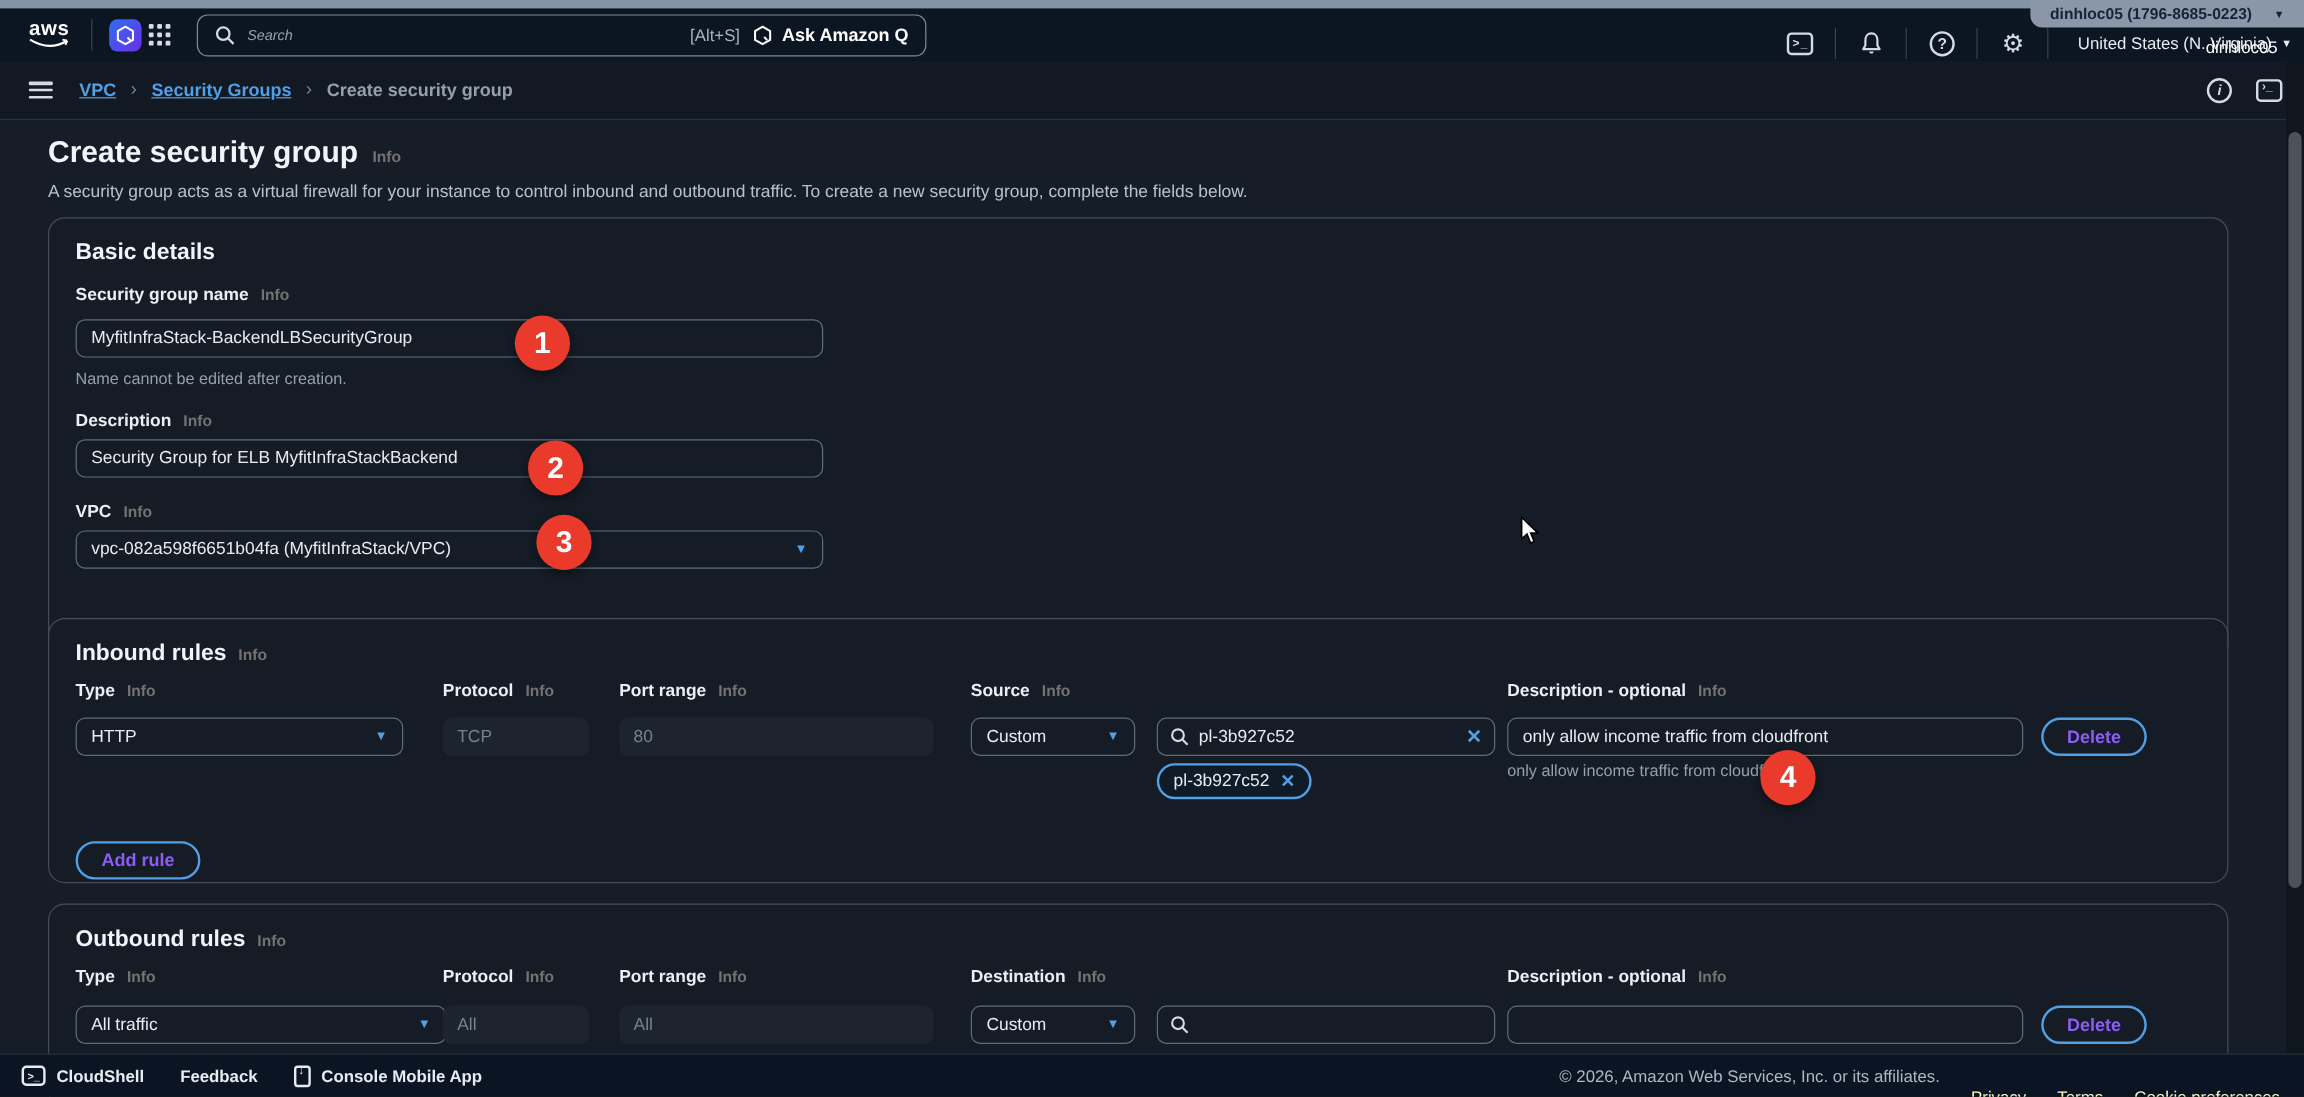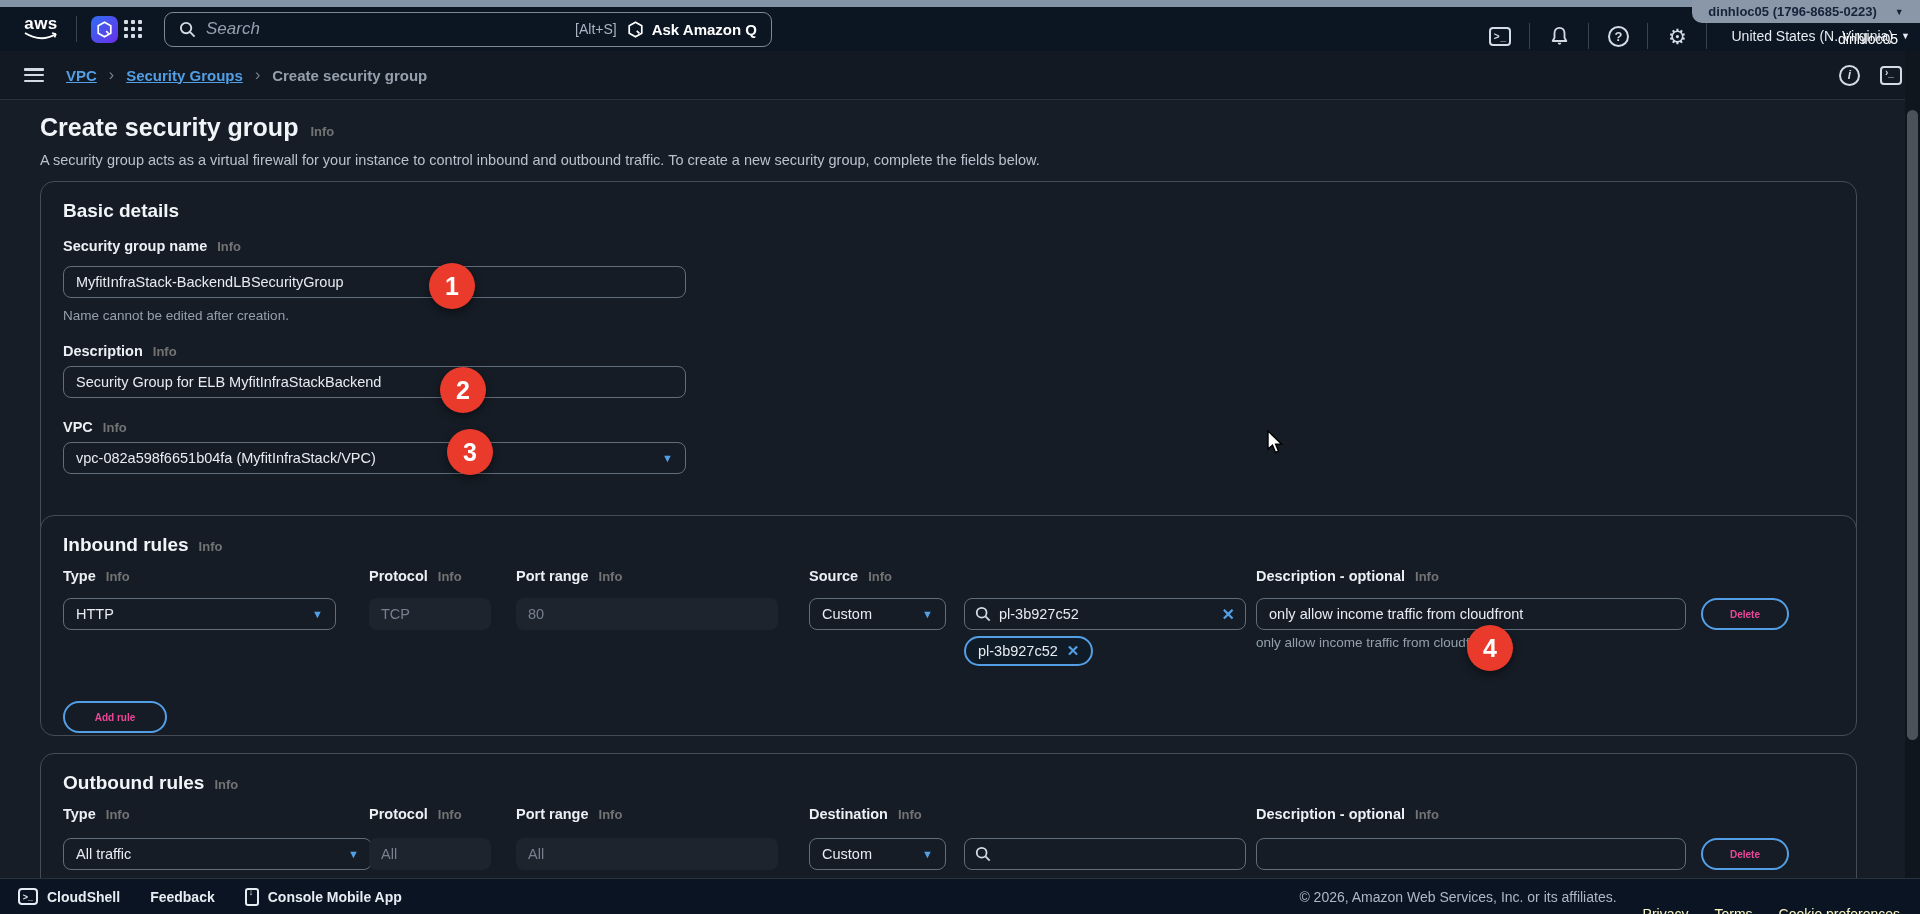--- a/index.html
+++ b/index.html
@@ -26,21 +26,21 @@
   .nav-divider { width:1px; height:26px; background:#39434f; margin:0 14px; }
   .q-app-icon { width:27px; height:27px; border-radius:7px;
     background:linear-gradient(135deg,#2f6ef2 0%,#6a2fe8 100%);
     display:flex; align-items:center; justify-content:center; cursor:pointer; }
   .grid-icon { display:grid; grid-template-columns:repeat(3,4px); grid-template-rows:repeat(3,4px);
     gap:3px; margin:0 0 0 6px; cursor:pointer; }
   .grid-icon span { width:4px; height:4px; background:#d4dbe4; border-radius:1px; }
   .nav-search { margin-left:22px; width:608px; height:35px; border:1px solid #7d8899;
     border-radius:9px; background:#0c1522; display:flex; align-items:center; padding:0 14px; gap:10px; }
   .nav-search input { flex:1; background:transparent; border:none; outline:none;
-    color:#e7ecf2; font-size:17px; font-family:"Liberation Sans",sans-serif; }
+    color:#e7ecf2; font-size:12px; font-family:"Liberation Sans",sans-serif; }
   .nav-search input::placeholder { color:#95a0ae; font-style:italic; }
   .shortcut-hint { color:#aab4c2; font-size:14px; }
   .ask-q { display:flex; align-items:center; gap:8px; color:#fff; font-weight:700;
     font-size:15px; cursor:pointer; white-space:nowrap; }
   .nav-right { position:absolute; right:0; top:7px; height:44px; display:flex; align-items:center; }
   .nav-iconbtn { width:30px; height:30px; display:flex; align-items:center; justify-content:center;
     color:#d4dbe4; cursor:pointer; }
   .term-icon { width:22px; height:19px; border:2px solid #d4dbe4; border-radius:4px;
     color:#d4dbe4; font-size:10px; font-weight:700; display:flex; align-items:center;
     justify-content:center; letter-spacing:1px; }
@@ -105,21 +105,21 @@
   .search-box input { flex:1; background:transparent; border:none; outline:none;
     color:#e7ecf2; font-size:14.5px; font-family:"Liberation Sans",sans-serif; min-width:0; }
   .clear-x { color:#539fe5; font-size:16px; font-weight:700; cursor:pointer; }
 
   .chip { position:absolute; height:30px; border:2px solid #539fe5; border-radius:16px;
     background:#101b28; display:flex; align-items:center; gap:9px; padding:0 12px;
     color:#e7ecf2; font-size:14.5px; }
   .chip .chip-x { color:#539fe5; font-weight:700; font-size:15px; cursor:pointer; }
 
   .btn-outline { position:absolute; border:2px solid #539fe5; border-radius:17px;
-    background:transparent; color:#ec4899; font-weight:700; font-size:10px;
+    background:transparent; color:#8b5cf6; font-weight:700; font-size:15px;
     display:flex; align-items:center; justify-content:center; cursor:pointer;
     font-family:"Liberation Sans",sans-serif; }
 
   
   .step-badge { position:absolute; width:46px; height:46px; border-radius:50%;
     background:#e93a2c; color:#fff; font-size:25px; font-weight:700;
     display:flex; align-items:center; justify-content:center; z-index:50;
     box-shadow:0 3px 8px rgba(0,0,0,.45); }
 
   

